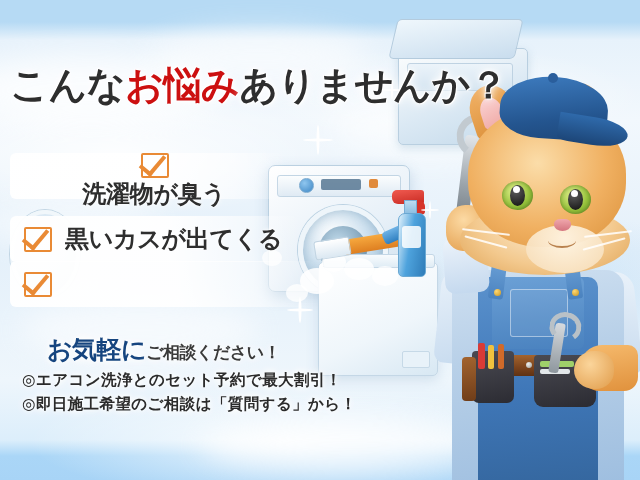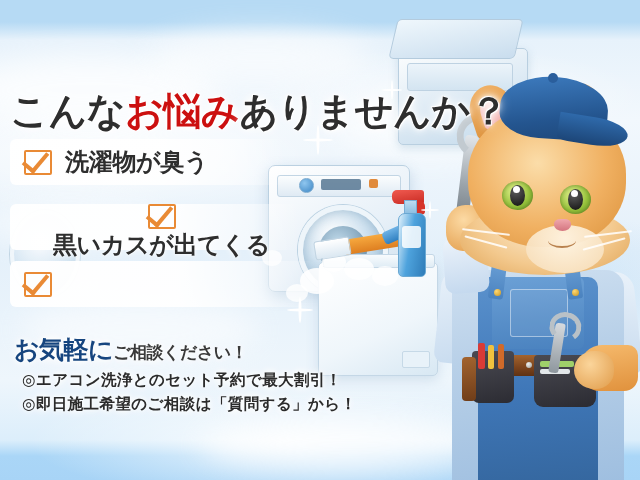--- a/index.html
+++ b/index.html
@@ -183,48 +183,47 @@
     background:radial-gradient(ellipse at 50% 28%,#fff6e6,#f6dcb6);border-radius:50%;opacity:.93;}
   .mouth{position:absolute;left:80px;top:126px;width:28px;height:13px;
     border-bottom:2px solid #b9824f;border-radius:0 0 50% 50%;}
   .whisk{position:absolute;height:1.5px;background:rgba(255,255,255,.85);border-radius:1px;}
   
   .headline{
     position:absolute;left:10px;top:60px;
     font-size:38px;font-weight:bold;letter-spacing:-.5px;
     color:#2e2e2e;white-space:nowrap;
     text-shadow:0 0 5px #fff,0 0 9px #fff,0 0 14px #fff,1px 1px 0 #fff,-1px -1px 0 #fff;
-    margin-top:26px;
   }
   .headline .red{color:#cc1010;}
   
   .panel{
     position:absolute;left:10px;height:46px;border-radius:6px;
     background:linear-gradient(90deg,rgba(255,255,255,.97) 0%,rgba(255,255,255,.95) 55%,rgba(255,255,255,.55) 82%,rgba(255,255,255,0) 100%);
     display:flex;align-items:center;
   }
-  #p1{top:139px;width:275px;}
-  #p2{top:204px;width:290px;flex-direction:column;}
+  #p1{top:153px;width:275px;flex-direction:column;}
+  #p2{top:216px;width:290px;}
   #p3{top:261px;width:305px;}
   .cbox{position:relative;width:24px;height:21px;margin-left:14px;flex:0 0 auto;
     border:2.5px solid #e98a35;border-radius:2px;background:transparent;}
   .cbox:after{
     content:"";position:absolute;left:2px;top:-5px;width:11px;height:21px;
     border:solid #e98a35;border-width:0 4px 4px 0;
     transform:rotate(40deg);
   }
   .panel-label{
     margin-left:13px;font-size:24px;font-weight:bold;color:#2e2e2e;
     letter-spacing:-.3px;white-space:nowrap;
     text-shadow:0 0 3px #fff,0 0 6px #fff;
   }
   
   .cta{position:absolute;left:14px;top:333px;white-space:nowrap;
     text-shadow:0 0 4px #fff,0 0 8px #fff,0 0 12px #fff;}
-  .cta .strong{font-size:25px;font-weight:bold;color:#16457f;letter-spacing:-.5px;}
+  .cta .strong{font-size:25px;font-weight:bold;color:#16457f;letter-spacing:-.5px;margin-left:33px;}
   .cta .rest{font-size:17px;font-weight:bold;color:#3a3a3a;letter-spacing:-.5px;}
   .bullet{position:absolute;left:22px;font-size:15.5px;font-weight:bold;color:#2b2b2b;
     letter-spacing:.4px;white-space:nowrap;
     text-shadow:0 0 4px #fff,0 0 8px #fff,0 0 11px #fff;}
   #b1{top:370px;}
   #b2{top:394px;}
 </style>
 </head>
 <body>
 

